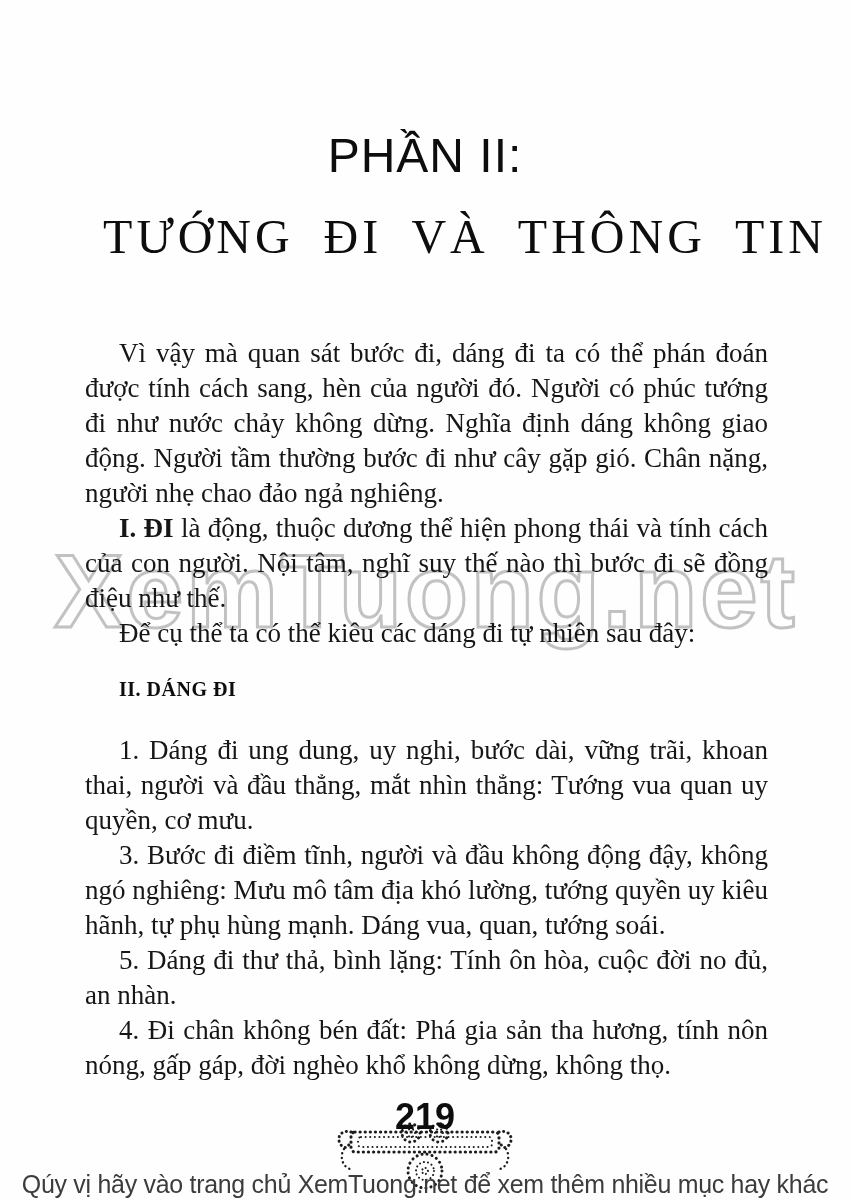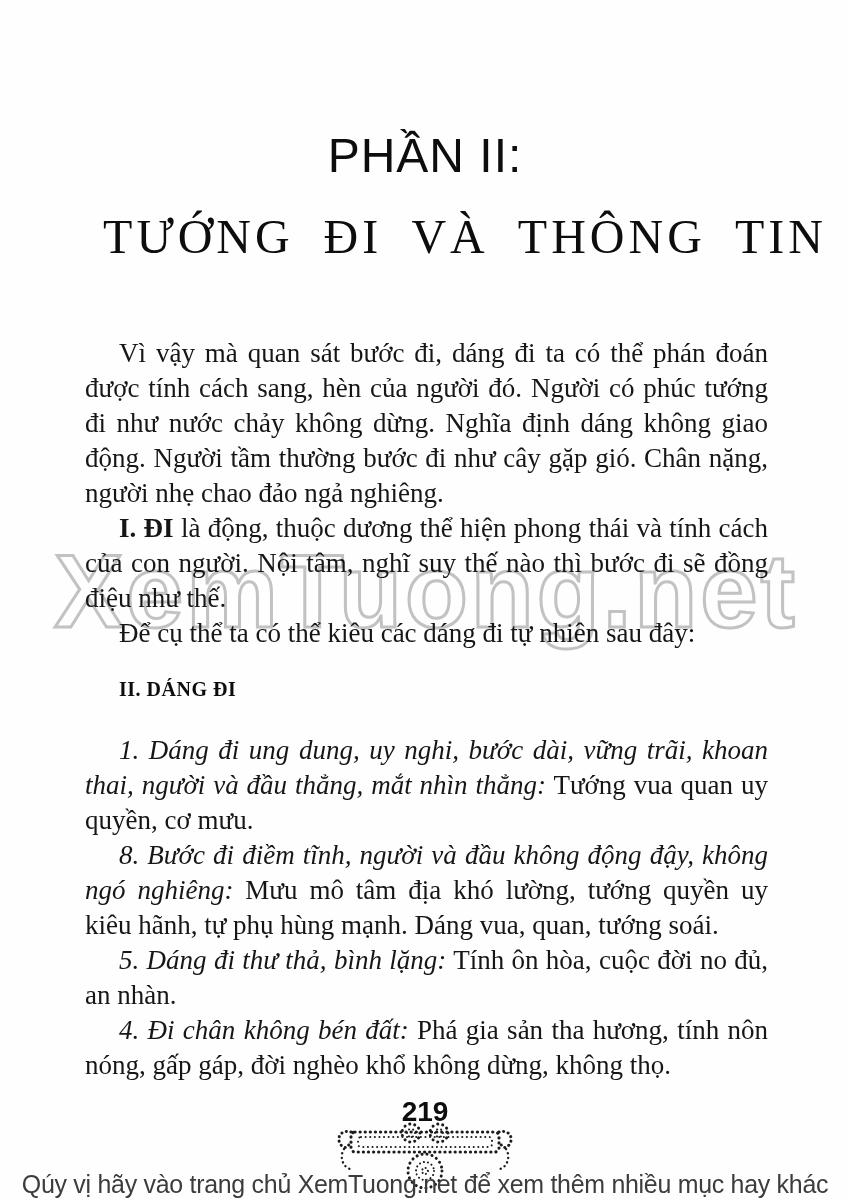--- a/index.html
+++ b/index.html
@@ -75,41 +75,41 @@
     z-index: 2;
     font-size: 27px;
     line-height: 35px;
     text-align: justify;
   }
   .body-text p {
     margin: 0;
     text-indent: 34px;
   }
   .lead-bold   { font-weight: bold; }
-  .lead-italic { font-style: italic; }
+  .lead-italic { }
   .section-heading {
     margin: 21px 0 26px 0;
     text-indent: 34px;
     font-weight: bold;
     font-size: 20px;
     letter-spacing: 0.5px;
     color: #0d0d0d;
   }
 
   
   .page-number {
     position: absolute;
     top: 1096px;
     left: 0;
     width: 100%;
     z-index: 2;
     text-align: center;
     font-family: "Liberation Sans", "DejaVu Sans", sans-serif;
     font-weight: bold;
-    font-size: 28px;
+    font-size: 36px;
     color: #0d0d0d;
   }
   .ornament {
     position: absolute;
     left: 50%;
     top: 1122px;
     transform: translateX(-50%);
     z-index: 1;
   }
   .footer-banner {
@@ -144,21 +144,21 @@
     <p>Vì vậy mà quan sát bước đi, dáng đi ta có thể phán đoán được tính cách sang, hèn của người đó. Người có phúc tướng đi như nước chảy không dừng. Nghĩa định dáng không giao động. Người tầm thường bước đi như cây gặp gió. Chân nặng, người nhẹ chao đảo ngả nghiêng.</p>
 
     <p><span class="lead-bold">I. ĐI</span><span> là động, thuộc dương thể hiện phong thái và tính cách của con người. Nội tâm, nghĩ suy thế nào thì bước đi sẽ đồng điệu như thế.</span></p>
 
     <p>Để cụ thể ta có thể kiêu các dáng đi tự nhiên sau đây:</p>
 
     <div class="section-heading">II. DÁNG ĐI</div>
 
     <p><span class="lead-italic">1. Dáng đi ung dung, uy nghi, bước dài, vững trãi, khoan thai, người và đầu thẳng, mắt nhìn thẳng:</span><span> Tướng vua quan uy quyền, cơ mưu.</span></p>
 
-    <p><span class="lead-italic">8. Bước đi điềm tĩnh, người và đầu không động đậy, không ngó nghiêng:</span><span> Mưu mô tâm địa khó lường, tướng quyền uy kiêu hãnh, tự phụ hùng mạnh. Dáng vua, quan, tướng soái.</span></p>
+    <p><span class="lead-italic">3. Bước đi điềm tĩnh, người và đầu không động đậy, không ngó nghiêng:</span><span> Mưu mô tâm địa khó lường, tướng quyền uy kiêu hãnh, tự phụ hùng mạnh. Dáng vua, quan, tướng soái.</span></p>
 
     <p><span class="lead-italic">5. Dáng đi thư thả, bình lặng:</span><span> Tính ôn hòa, cuộc đời no đủ, an nhàn.</span></p>
 
     <p><span class="lead-italic">4. Đi chân không bén đất:</span><span> Phá gia sản tha hương, tính nôn nóng, gấp gáp, đời nghèo khổ không dừng, không thọ.</span></p>
   </div>
 
   <div class="page-number">219</div>
 
   <div class="ornament">
     <svg width="180" height="74" viewBox="0 0 180 74" xmlns="http://www.w3.org/2000/svg">

